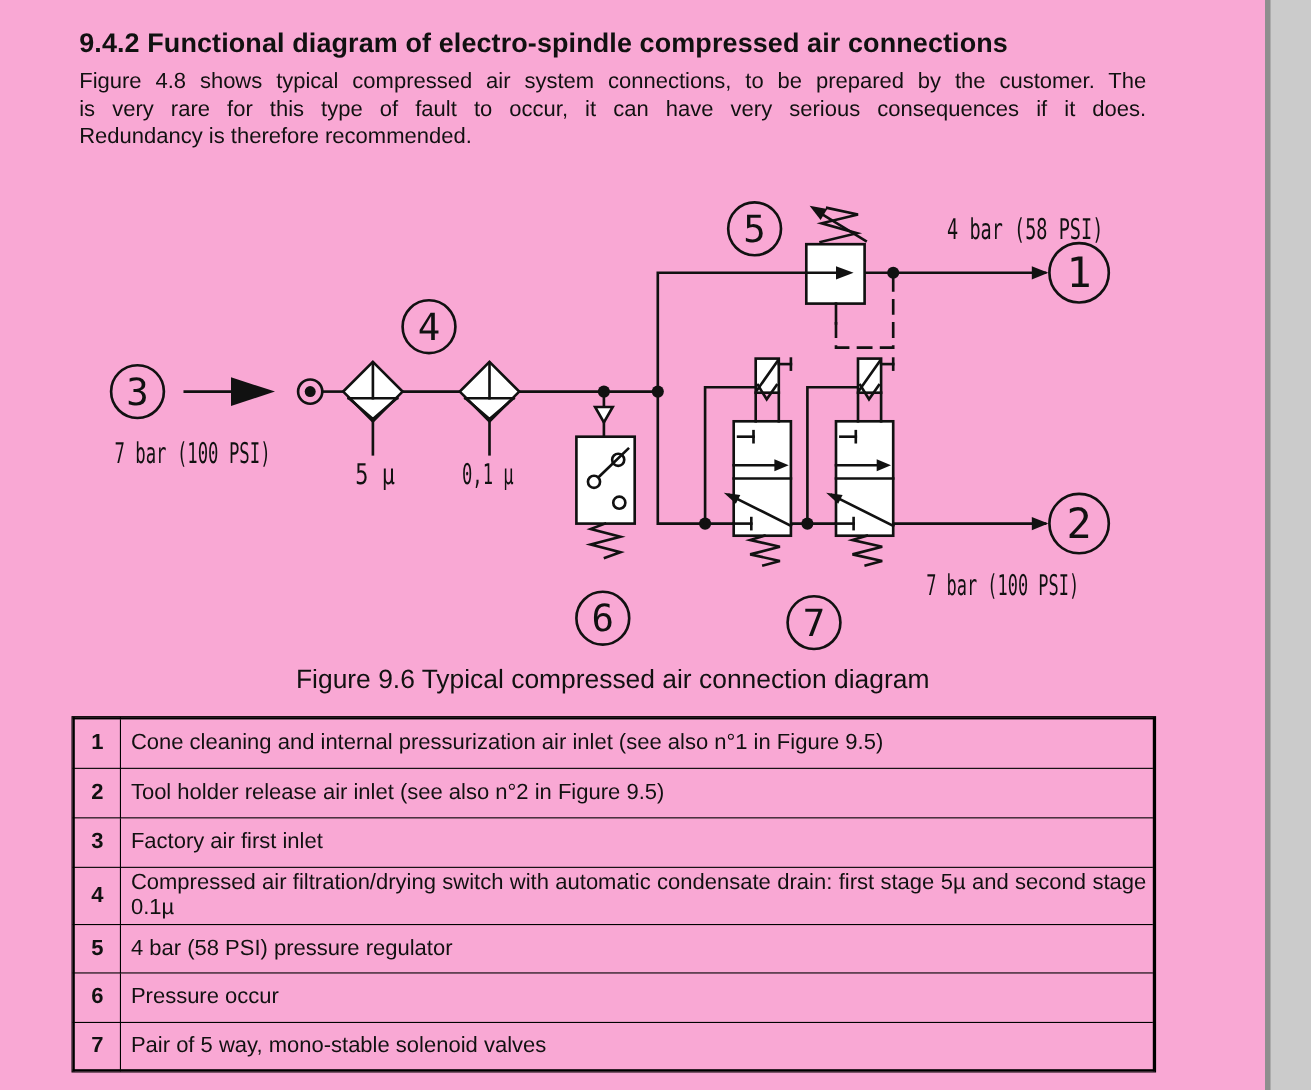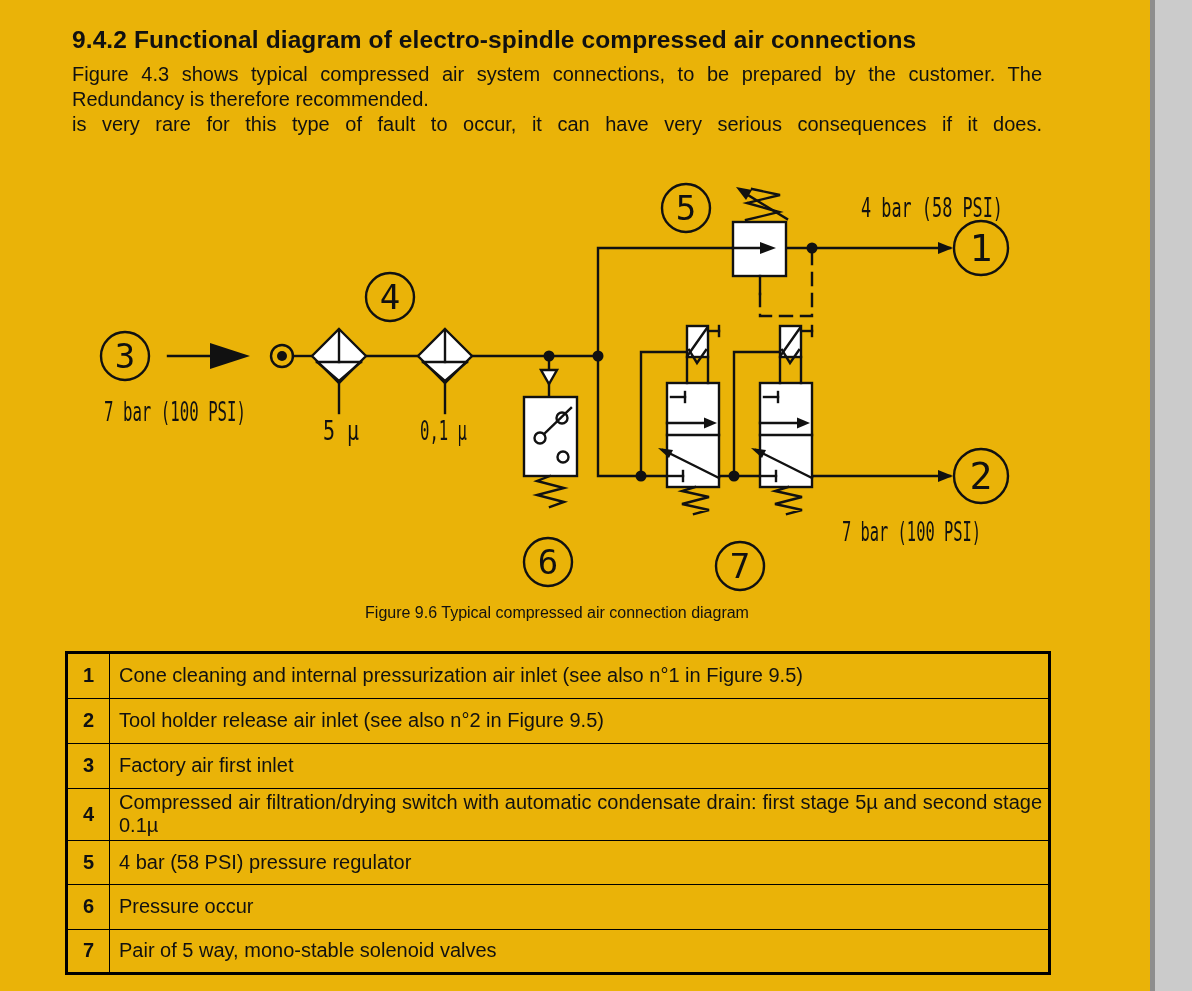--- a/index.html
+++ b/index.html
@@ -1,37 +1,37 @@
 <!DOCTYPE html>
 <html><head>
 <meta charset="utf-8">
 <style>
   html,body{margin:0;padding:0;background:#ffffff;}
   .page{
-    position:relative; width:1192px; height:991px; background:#eab308;
+    position:relative; width:1192px; height:991px; background:#f9a8d4;
     font-family:"Liberation Sans", sans-serif; color:#111; overflow:hidden;
   }
   .viewer-strip{
     position:absolute; left:1150px; top:0; width:42px; height:991px;
     background:#cbcbcb; border-left:5px solid #8e8e8e; box-sizing:border-box;
   }
   .heading{
     position:absolute; left:72px; top:26px; width:980px;
     font-size:24.5px; font-weight:bold; letter-spacing:0.1px;
   }
   .paragraph{
     position:absolute; left:72px; top:62px; width:970px;
     font-size:20px; line-height:25px;
   }
   .para-line{ text-align:justify; text-align-last:justify; white-space:normal; }
   .para-line.last{ text-align-last:auto; }
   .diagram-svg{ position:absolute; left:0; top:0; width:1192px; height:991px; }
   .caption{
     position:absolute; left:72px; top:604px; width:970px;
-    font-size:16px; text-align:center;
+    font-size:24px; text-align:center;
   }
   .legend{
     position:absolute; left:66px; top:652px; width:984px;
     border-collapse:collapse; table-layout:fixed;
     font-size:20px;
   }
   .legend, .legend td{ border:1.6px solid #000; }
   .legend{ border-width:2.6px; outline:1px solid #000;}
   .legend td.num{ width:41px; text-align:center; font-weight:bold; padding:0; }
   .legend td.desc{ padding:2px 6px 2px 9px; line-height:23px; }
@@ -40,23 +40,23 @@
   svg text{ font-family:"DejaVu Sans Mono", monospace; fill:#111; }
 </style>
 </head>
 <body>
 
 <div class="page">
 
   <div class="heading">9.4.2 Functional diagram of electro-spindle compressed air connections</div>
 
   <div class="paragraph">
-    <div class="para-line">Figure 4.3 shows typical compressed air system connections, to be prepared by the customer. The</div>
+    <div class="para-line">Figure 4.8 shows typical compressed air system connections, to be prepared by the customer. The</div>
+    <div class="para-line">is very rare for this type of fault to occur, it can have very serious consequences if it does.</div>
     <div class="para-line last">Redundancy is therefore recommended.</div>
-    <div class="para-line">is very rare for this type of fault to occur, it can have very serious consequences if it does.</div>
   </div>
 
   <svg class="diagram-svg" viewBox="0 0 1192 991" fill="none" stroke="#111" stroke-width="2.4" stroke-linecap="square">
 
     <g>
       <line x1="293" y1="356" x2="312" y2="356"></line>
       <line x1="366" y1="356" x2="418" y2="356"></line>
       <line x1="472" y1="356" x2="598" y2="356"></line>
       <polyline points="598,356 598,248 950,248"></polyline>
       <polyline points="598,356 598,476 950,476"></polyline>

